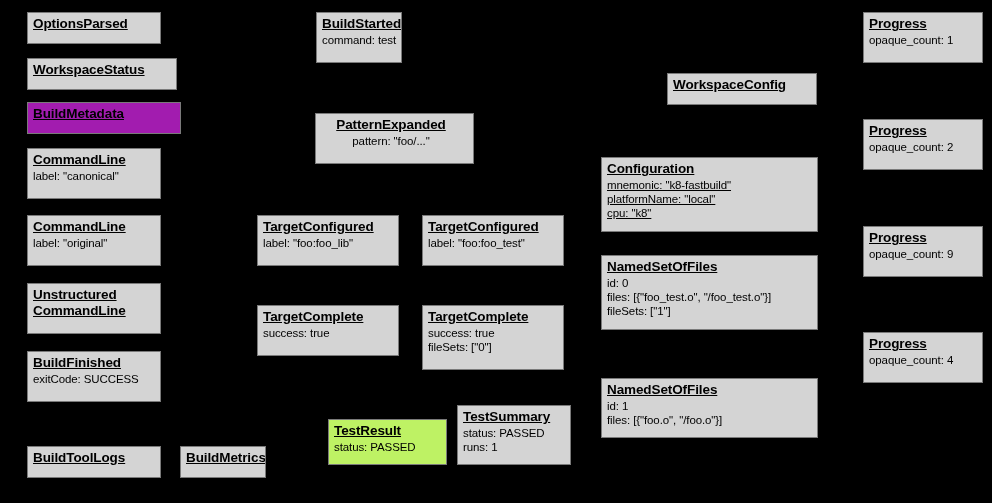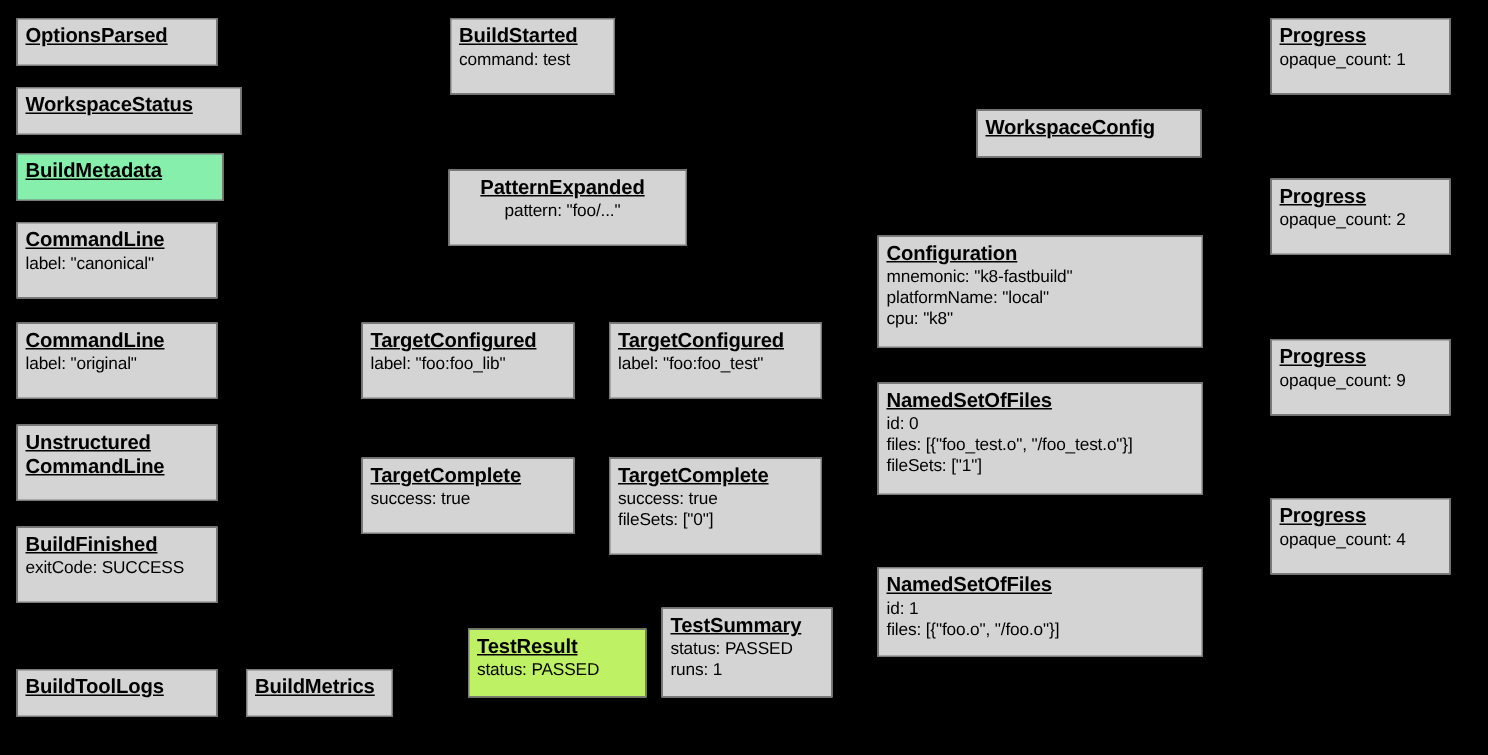--- a/index.html
+++ b/index.html
@@ -17,20 +17,21 @@
     font-family: "Liberation Sans", sans-serif;
   }
   .node {
     position: absolute;
     box-sizing: border-box;
     background: #d4d4d4;
     border: 1px solid #7a7a7a;
     padding: 3px 12px 4px 5px;
     color: #000000;
     overflow: hidden;
+    margin-left: 16px;
   }
   .node-title {
     font-size: 13.5px;
     font-weight: bold;
     text-decoration: underline;
     line-height: 16px;
     white-space: pre-line;
     letter-spacing: -0.1px;
   }
   .node-field {
@@ -47,21 +48,21 @@
 </head>
 <body>
 
 <div id="canvas" style="background: rgb(0, 0, 0);">
     <div class="node" style="left: 11px; top: 12px; width: 134px; height: 32px; background: rgb(212, 212, 212); border-color: rgb(122, 122, 122); color: rgb(0, 0, 0);">
       <div class="node-title">OptionsParsed</div>
     </div>
     <div class="node" style="left: 11px; top: 58px; width: 150px; height: 32px; background: rgb(212, 212, 212); border-color: rgb(122, 122, 122); color: rgb(0, 0, 0);">
       <div class="node-title">WorkspaceStatus</div>
     </div>
-    <div class="node" style="left: 11px; top: 102px; width: 138px; height: 32px; background: #86efac; border-color: rgb(122, 122, 122); color: rgb(0, 0, 0);">
+    <div class="node" style="left: 11px; top: 102px; width: 154px; height: 32px; background: #a21caf; border-color: rgb(122, 122, 122); color: rgb(0, 0, 0);">
       <div class="node-title">BuildMetadata</div>
     </div>
     <div class="node" style="left: 11px; top: 148px; width: 134px; height: 51px; background: rgb(212, 212, 212); border-color: rgb(122, 122, 122); color: rgb(0, 0, 0);">
       <div class="node-title">CommandLine</div>
       <div class="fields">
         <div class="node-field">label: "canonical"</div>
       </div>
     </div>
     <div class="node" style="left: 11px; top: 215px; width: 134px; height: 51px; background: rgb(212, 212, 212); border-color: rgb(122, 122, 122); color: rgb(0, 0, 0);">
       <div class="node-title">CommandLine</div>
@@ -75,24 +76,24 @@
     </div>
     <div class="node" style="left: 11px; top: 351px; width: 134px; height: 51px; background: rgb(212, 212, 212); border-color: rgb(122, 122, 122); color: rgb(0, 0, 0);">
       <div class="node-title">BuildFinished</div>
       <div class="fields">
         <div class="node-field">exitCode: SUCCESS</div>
       </div>
     </div>
     <div class="node" style="left: 11px; top: 446px; width: 134px; height: 32px; background: rgb(212, 212, 212); border-color: rgb(122, 122, 122); color: rgb(0, 0, 0);">
       <div class="node-title">BuildToolLogs</div>
     </div>
-    <div class="node" style="left: 164px; top: 446px; width: 98px; height: 32px; background: rgb(212, 212, 212); border-color: rgb(122, 122, 122); color: rgb(0, 0, 0);">
+    <div class="node" style="left: 164px; top: 446px; width: 86px; height: 32px; background: rgb(212, 212, 212); border-color: rgb(122, 122, 122); color: rgb(0, 0, 0);">
       <div class="node-title">BuildMetrics</div>
     </div>
-    <div class="node" style="left: 300px; top: 12px; width: 110px; height: 51px; background: rgb(212, 212, 212); border-color: rgb(122, 122, 122); color: rgb(0, 0, 0);">
+    <div class="node" style="left: 300px; top: 12px; width: 86px; height: 51px; background: rgb(212, 212, 212); border-color: rgb(122, 122, 122); color: rgb(0, 0, 0);">
       <div class="node-title">BuildStarted</div>
       <div class="fields">
         <div class="node-field">command: test</div>
       </div>
     </div>
     <div class="node" style="left: 299px; top: 113px; width: 159px; height: 51px; background: rgb(212, 212, 212); border-color: rgb(122, 122, 122); color: rgb(0, 0, 0); text-align: center;">
       <div class="node-title">PatternExpanded</div>
       <div class="fields">
         <div class="node-field">pattern: "foo/..."</div>
       </div>
@@ -131,21 +132,21 @@
     <div class="node" style="left: 441px; top: 405px; width: 114px; height: 60px; background: rgb(212, 212, 212); border-color: rgb(122, 122, 122); color: rgb(0, 0, 0);">
       <div class="node-title">TestSummary</div>
       <div class="fields">
         <div class="node-field">status: PASSED</div>
         <div class="node-field">runs: 1</div>
       </div>
     </div>
     <div class="node" style="left: 651px; top: 73px; width: 150px; height: 32px; background: rgb(212, 212, 212); border-color: rgb(122, 122, 122); color: rgb(0, 0, 0);">
       <div class="node-title">WorkspaceConfig</div>
     </div>
-    <div class="node" style="left: 585px; top: 157px; width: 217px; height: 75px; background: rgb(212, 212, 212); border-color: rgb(122, 122, 122); color: rgb(0, 0, 0);">
+    <div class="node" style="left: 585px; top: 157px; width: 217px; height: 75px; background: rgb(212, 212, 212); border-color: rgb(122, 122, 122); color: rgb(0, 0, 0); text-decoration: underline;">
       <div class="node-title">Configuration</div>
       <div class="fields">
         <div class="node-field">mnemonic: "k8-fastbuild"</div>
         <div class="node-field">platformName: "local"</div>
         <div class="node-field">cpu: "k8"</div>
       </div>
     </div>
     <div class="node" style="left: 585px; top: 255px; width: 217px; height: 75px; background: rgb(212, 212, 212); border-color: rgb(122, 122, 122); color: rgb(0, 0, 0);">
       <div class="node-title">NamedSetOfFiles</div>
       <div class="fields">

